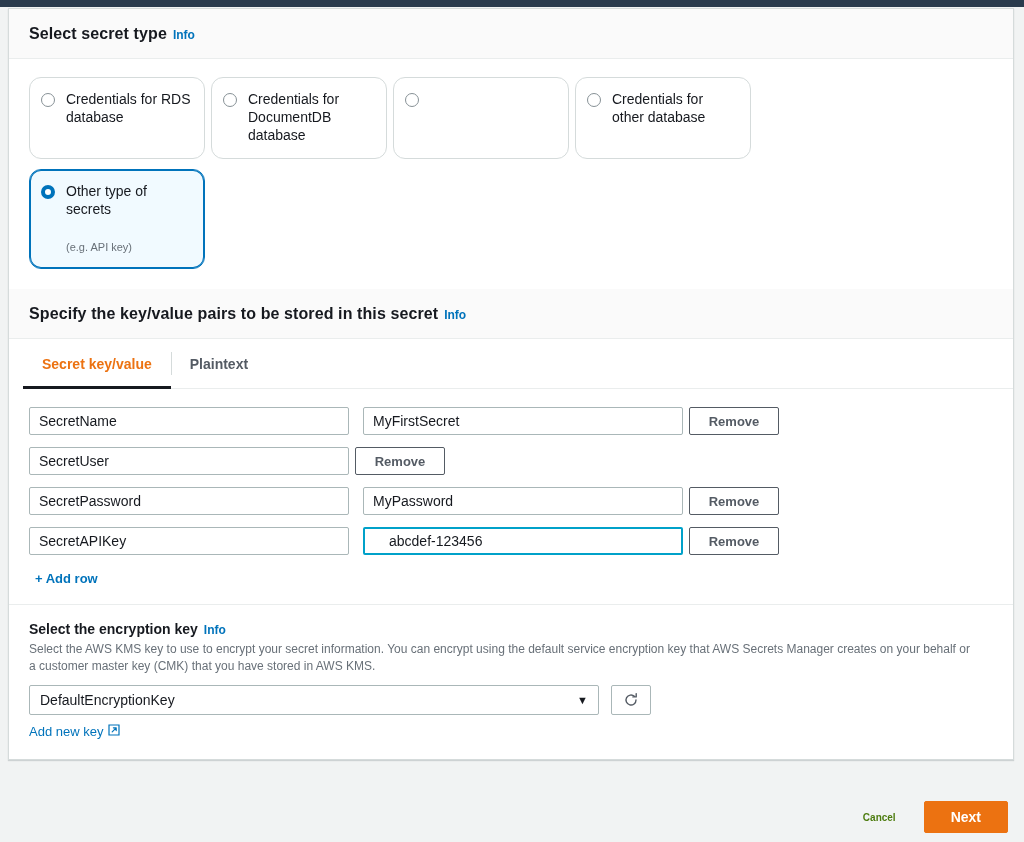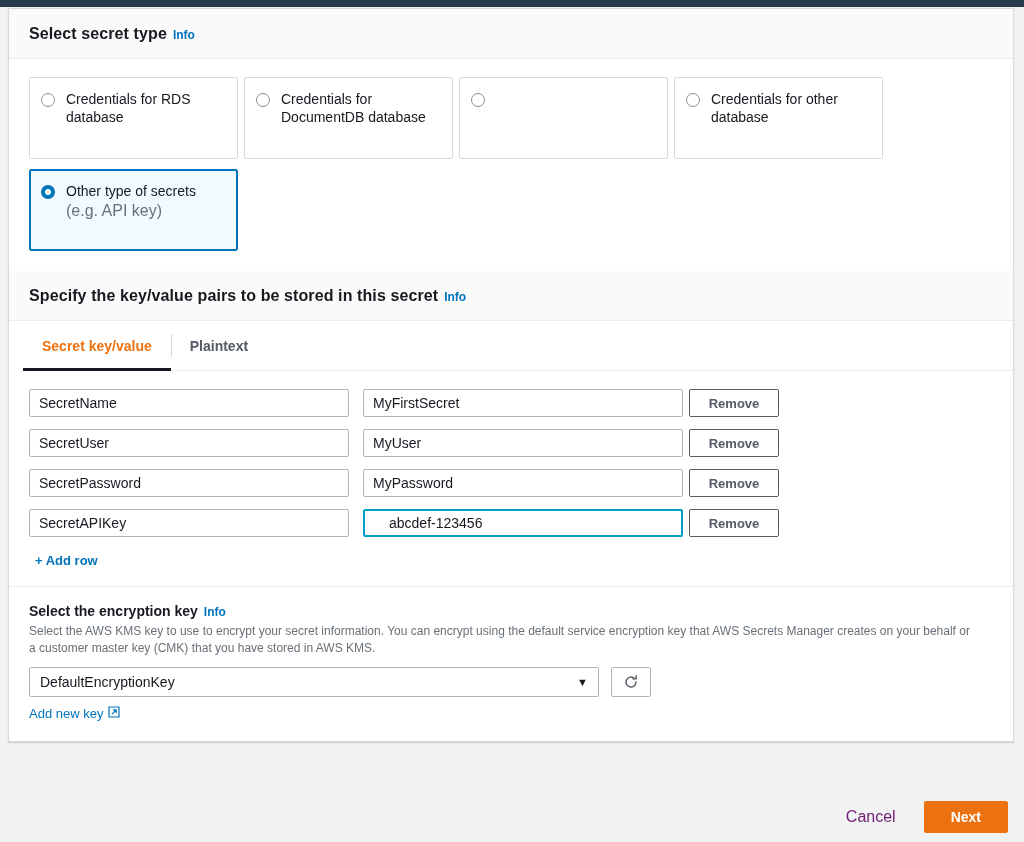--- a/index.html
+++ b/index.html
@@ -63,24 +63,24 @@
 
   
   .tiles {
     padding: 18px 20px 20px 20px;
     display: flex;
     flex-wrap: wrap;
     gap: 5px 6px;
     background: #ffffff;
   }
   .tile {
-    width: 209px;
+    width: 176px;
     min-height: 82px;
     border: 1px solid #d5dbdb;
-    border-radius: 2px;
+    border-radius: 12px;
     background: #ffffff;
     padding: 12px 12px 12px 11px;
     display: flex;
     align-items: flex-start;
     cursor: pointer;
   }
   .tile.selected {
     border: 1px solid #0073bb;
     background: #f1faff;
     box-shadow: 0 0 0 1px #0073bb inset;
@@ -101,23 +101,23 @@
   }
   .tile-text { line-height: 18px; }
   .tile-label {
     font-size: 14px;
     color: #16191f;
     display: block;
   }
   .tile.selected .tile-label { font-weight: normal; }
   .tile-sub {
     display: block;
-    font-size: 16px;
+    font-size: 11px;
     color: #687078;
-    margin-top: 2px;
+    margin-top: 20px;
   }
   .tiles-row2 { width: 100%; display: flex; gap: 6px; margin-top: 5px; }
 
   
   .tabs-wrap {
     background: #ffffff;
     padding: 0 0 0 14px;
     position: relative;
   }
   .tabs {
@@ -278,24 +278,24 @@
     height: 50px;
     display: flex;
     align-items: center;
     justify-content: flex-end;
     padding-right: 16px;
     background: #f1f3f3;
   }
   .btn-cancel {
     background: transparent;
     border: none;
-    color: #701a75;
+    color: #4d7c0f;
     font-family: "Liberation Sans", sans-serif;
-    font-size: 16px;
-    font-weight: normal;
+    font-size: 10px;
+    font-weight: bold;
     padding: 7px 14px;
     cursor: pointer;
   }
   .btn-next {
     margin-left: 14px;
     background: #ec7211;
     border: 1px solid #ec7211;
     border-radius: 2px;
     color: #ffffff;
     font-family: "Liberation Sans", sans-serif;
@@ -371,21 +371,20 @@
   <div class="kv-area">
 
     <div class="kv-row">
       <input class="kv-input kv-key" type="text" value="SecretName" style="">
       <input class="kv-input kv-val" type="text" value="MyFirstSecret" style="">
       <button class="btn-remove">Remove</button>
     </div>
 
     <div class="kv-row">
       <input class="kv-input kv-key" type="text" value="SecretUser" style="">
-      <input class="kv-input kv-val" type="text" value="MyUser" style="">
       <button class="btn-remove">Remove</button>
     </div>
 
     <div class="kv-row">
       <input class="kv-input kv-key" type="text" value="SecretPassword" style="">
       <input class="kv-input kv-val" type="text" value="MyPassword" style="">
       <button class="btn-remove">Remove</button>
     </div>
 
     <div class="kv-row">

